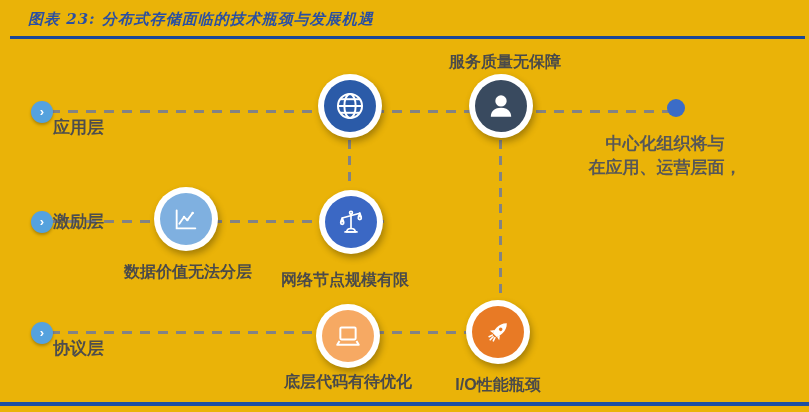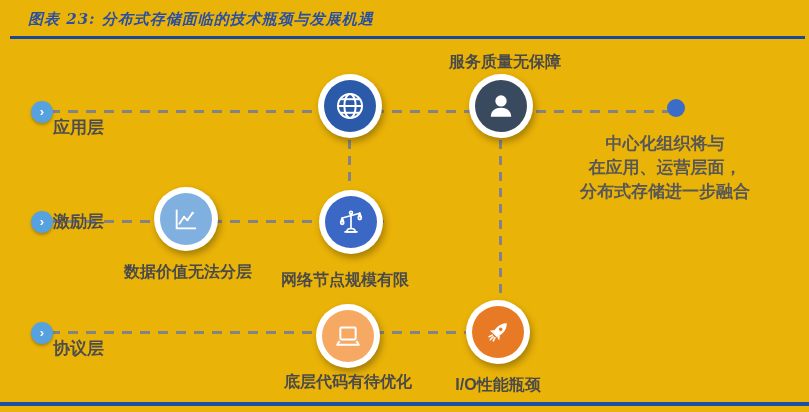--- a/index.html
+++ b/index.html
@@ -248,16 +248,15 @@
           <path d="M14.6 12.6 l2.1 2.9 -2.6-.5 z" fill="#ffffff"></path>
           <path d="M10.7 16.4 l-.8 2.4 M13.3 16.4 l.8 2.4 M12 16.8 v3" stroke="#ffffff" stroke-width="1.1" stroke-linecap="round" fill="none"></path>
         </g>
       </svg>
     </div>
   </div>
 
   <div class="annotation">
     <div>中心化组织将与</div>
     <div>在应用、运营层面，</div>
-    <div>分布式存储进一步融合</div>
   </div>
 
 </div>
 
 </body></html>

